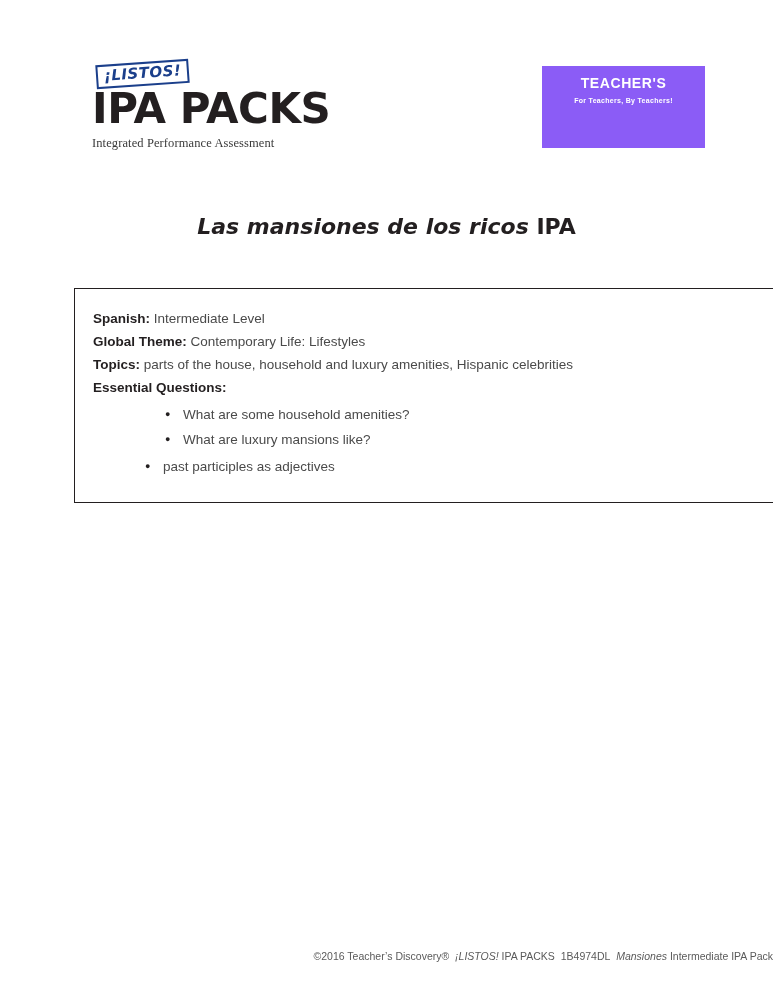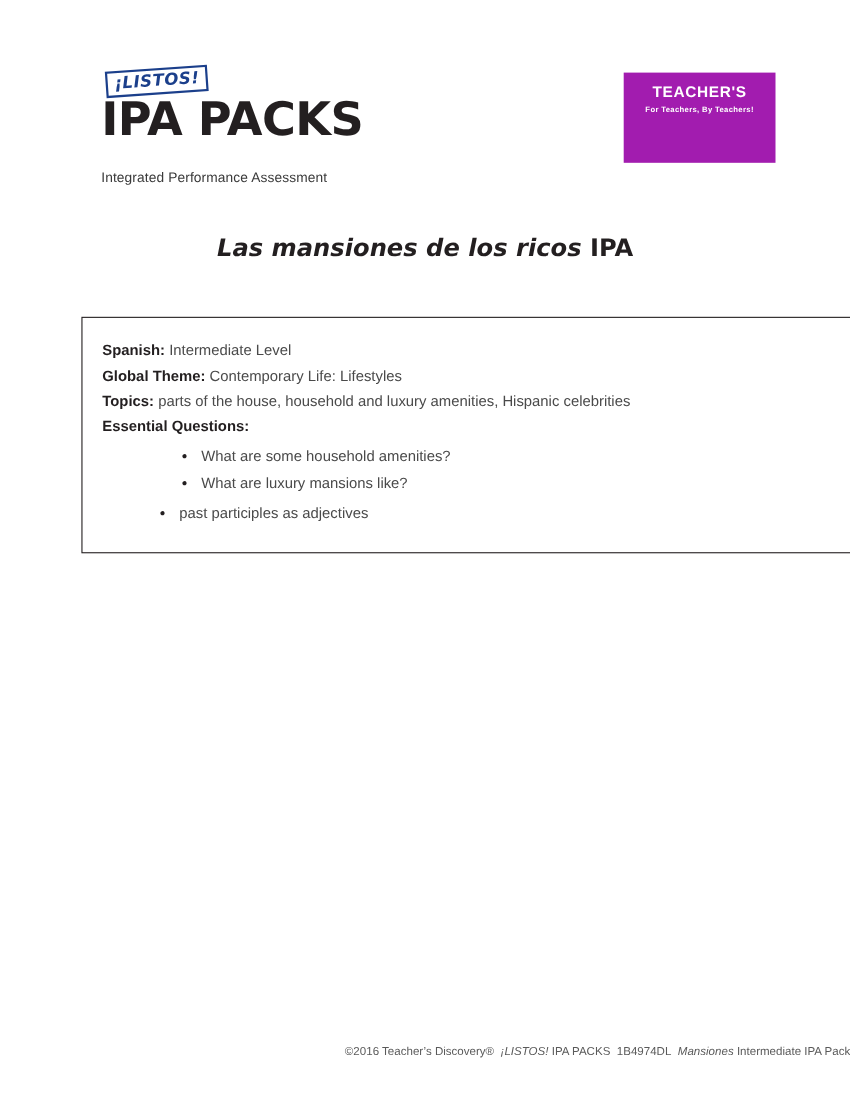--- a/index.html
+++ b/index.html
@@ -52,34 +52,34 @@
   .ipa-title {
     font-family: "DejaVu Sans", sans-serif;
     font-weight: bold;
     font-size: 42px;
     letter-spacing: -0.5px;
     color: #231f20;
     margin-top: 2px;
     line-height: 1;
   }
   .ipa-sub {
-    font-family: Liberation Sans, sans-serif;
+    font-family: Liberation Serif, serif;
     font-size: 12.5px;
     color: #3a3a3a;
-    margin-top: 24px;
+    margin-top: 6px;
     letter-spacing: 0.1px;
   }
 
   .td-logo {
     position: absolute;
     right: 68px;
     top: 4px;
-    width: 138px;
+    width: 163px;
     height: 82px;
-    background: #a21caf;
+    background: #8b5cf6;
     color: #ffffff;
     text-align: center;
     box-sizing: border-box;
     padding-top: 10px;
   }
   .td-line1 {
     font-family: "Liberation Sans", sans-serif;
     font-weight: bold;
     font-size: 14px;
     letter-spacing: 0.6px;

